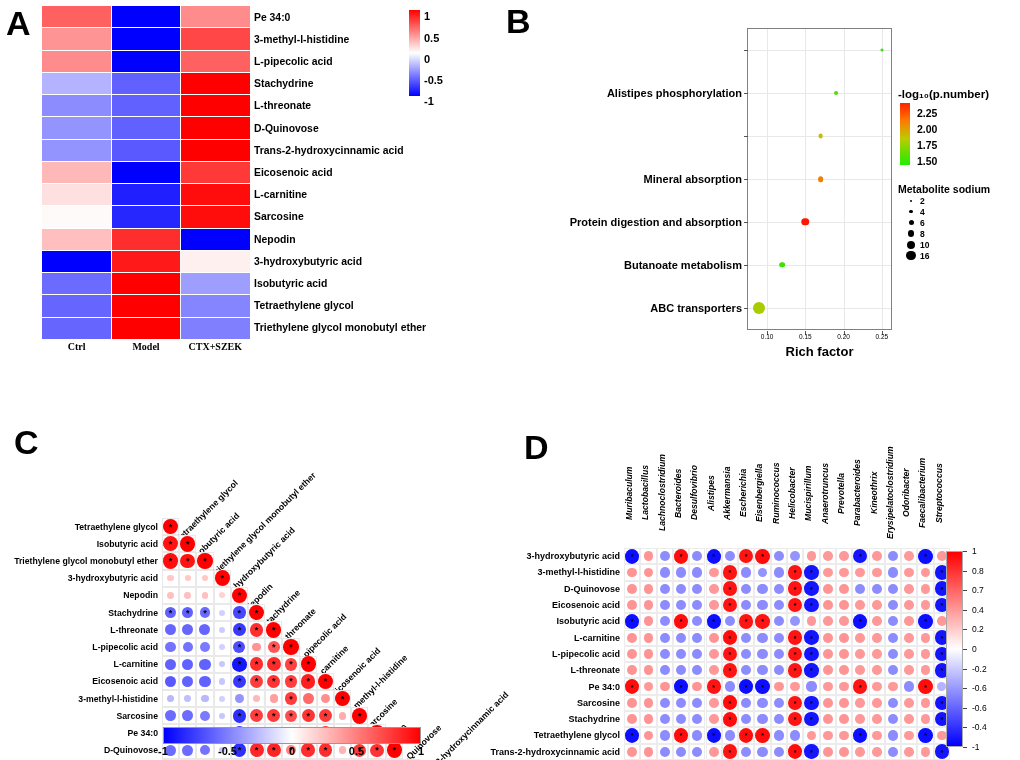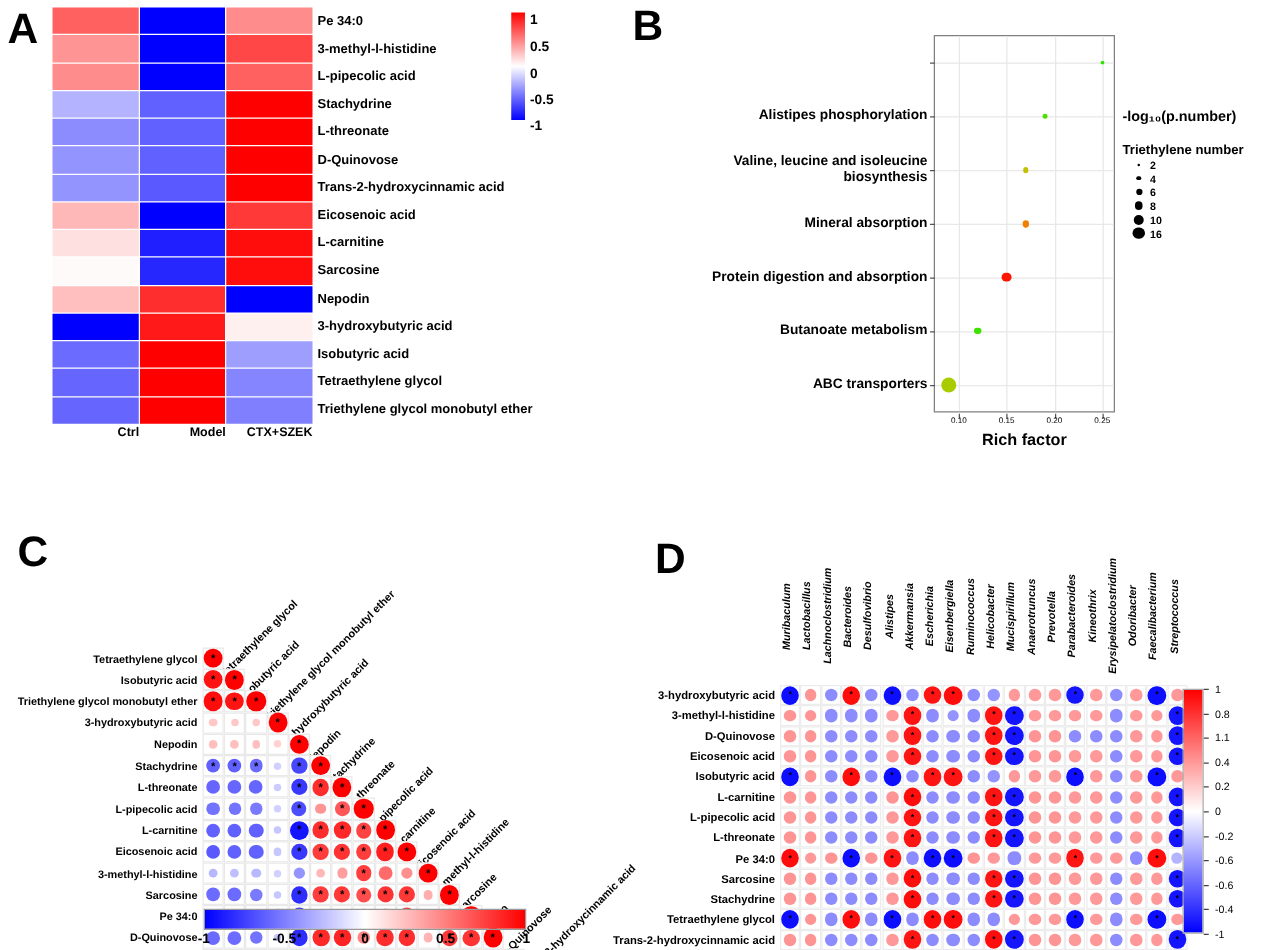--- a/index.html
+++ b/index.html
@@ -43,22 +43,22 @@
     display: flex; align-items: center;
     font-size: 10.4px; font-weight: bold; color: #000;
     white-space: nowrap;
   }
   .a-collabels {
     position: absolute; left: 42px; top: 341px;
     width: 208px;
     display: flex;
   }
   .a-collabels > div {
-    flex: 1 1 0; text-align: right;
-    font-size: 10px; font-weight: bold; color: #000;
+    flex: 1 1 0; text-align: center;
+    font-size: 10px; font-weight: bold; color: #000; font-family: Liberation Serif, serif;
   }
   #a-cbar {
     position: absolute; left: 409px; top: 10px;
     width: 11px; height: 86px;
     background: linear-gradient(to bottom, #ff0000 0%, #ffffff 50%, #0000ff 100%);
   }
   #a-cbar-ticks {
     position: absolute; left: 424px; top: 4px;
     width: 50px; height: 98px;
   }
@@ -288,21 +288,20 @@
         <div class="b-xtick-lbl" style="left: 133.824px;">0.25</div>
         <div class="b-hgrid" style="top: 21.4286px;"></div>
         <div class="b-ytick" style="top: 21.4286px;"></div>
         <div class="b-dot" style="left: 133.824px; top: 21.4286px; width: 3px; height: 3px; background: rgb(46, 230, 0);"></div>
         <div class="b-hgrid" style="top: 64.2857px;"></div>
         <div class="b-ytick" style="top: 64.2857px;"></div>
         <div class="b-ylabel" style="top: 64.2857px;">Alistipes phosphorylation</div>
         <div class="b-dot" style="left: 87.9412px; top: 64.2857px; width: 3.9px; height: 3.9px; background: rgb(76, 224, 0);"></div>
         <div class="b-hgrid" style="top: 107.143px;"></div>
         <div class="b-ytick" style="top: 107.143px;"></div>
-        <div class="b-ylabel" style="top: 107.143px;">Valine, leucine and isoleucine biosynthesis</div>
         <div class="b-dot" style="left: 72.6471px; top: 107.143px; width: 4.8px; height: 4.8px; background: rgb(194, 192, 0);"></div>
         <div class="b-hgrid" style="top: 150px;"></div>
         <div class="b-ytick" style="top: 150px;"></div>
         <div class="b-ylabel" style="top: 150px;">Mineral absorption</div>
         <div class="b-dot" style="left: 72.6471px; top: 150px; width: 5.7px; height: 5.7px; background: rgb(240, 128, 0);"></div>
         <div class="b-hgrid" style="top: 192.857px;"></div>
         <div class="b-ytick" style="top: 192.857px;"></div>
         <div class="b-ylabel" style="top: 192.857px;">Protein digestion and absorption</div>
         <div class="b-dot" style="left: 57.3529px; top: 192.857px; width: 7.5px; height: 7.5px; background: rgb(255, 21, 0);"></div>
         <div class="b-hgrid" style="top: 235.714px;"></div>
@@ -310,21 +309,28 @@
         <div class="b-ylabel" style="top: 235.714px;">Butanoate metabolism</div>
         <div class="b-dot" style="left: 34.4118px; top: 235.714px; width: 5.7px; height: 5.7px; background: rgb(60, 226, 0);"></div>
         <div class="b-hgrid" style="top: 278.571px;"></div>
         <div class="b-ytick" style="top: 278.571px;"></div>
         <div class="b-ylabel" style="top: 278.571px;">ABC transporters</div>
         <div class="b-dot" style="left: 11.4706px; top: 278.571px; width: 12px; height: 12px; background: rgb(168, 204, 0);"></div>
       </div>
     <div id="b-xaxis-title">Rich factor</div>
     <div id="b-legend">
       <div id="b-leg-title">-log₁₀(p.number)</div>
-      <div id="b-leg-size-title">Triethylene number</div>
+      <div id="b-leg-cbar-wrap">
+        <div id="b-leg-cbar"></div>
+      <div class="b-leg-cval" style="top: 4px;">2.25</div>
+          <div class="b-leg-cval" style="top: 20px;">2.00</div>
+          <div class="b-leg-cval" style="top: 36px;">1.75</div>
+          <div class="b-leg-cval" style="top: 52px;">1.50</div>
+        </div>
+      <div id="b-leg-size-title">Metabolite sodium</div>
       <div id="b-leg-sizes">
           <div class="b-leg-size-row">
             <div class="b-leg-size-dot-wrap">
               <div class="b-leg-size-dot" style="width: 2px; height: 2px;"></div>
             </div>
             <div class="b-leg-size-lbl">2</div>
           </div>
           <div class="b-leg-size-row">
             <div class="b-leg-size-dot-wrap">
               <div class="b-leg-size-dot" style="width: 3.5px; height: 3.5px;"></div>
@@ -1806,21 +1812,21 @@
         <div class="d-collbl" style="left: 244.5px; width: 16.3px; bottom: 247.5px; height: 104px; display: flex; align-items: flex-start; justify-content: center;">Kineothrix</div>
         <div class="d-collbl" style="left: 260.8px; width: 16.3px; bottom: 247.5px; height: 104px; display: flex; align-items: flex-start; justify-content: center;">Erysipelatoclostridium</div>
         <div class="d-collbl" style="left: 277.1px; width: 16.3px; bottom: 247.5px; height: 104px; display: flex; align-items: flex-start; justify-content: center;">Odoribacter</div>
         <div class="d-collbl" style="left: 293.4px; width: 16.3px; bottom: 247.5px; height: 104px; display: flex; align-items: flex-start; justify-content: center;">Faecalibacterium</div>
         <div class="d-collbl" style="left: 309.7px; width: 16.3px; bottom: 247.5px; height: 104px; display: flex; align-items: flex-start; justify-content: center;">Streptococcus</div>
       </div>
     <div id="d-cbar"></div>
     <div id="d-cbar-lbls">
         <div style="top: 8px; left: 6px;">1</div>
         <div style="top: 27.6px; left: 6px;">0.8</div>
-        <div style="top: 47.2px; left: 6px;">1.1</div>
+        <div style="top: 47.2px; left: 6px;">0.7</div>
         <div style="top: 66.8px; left: 6px;">0.4</div>
         <div style="top: 86.4px; left: 6px;">0.2</div>
         <div style="top: 106px; left: 6px;">0</div>
         <div style="top: 125.6px; left: 6px;">-0.2</div>
         <div style="top: 145.2px; left: 6px;">-0.6</div>
         <div style="top: 164.8px; left: 6px;">-0.6</div>
         <div style="top: 184.4px; left: 6px;">-0.4</div>
         <div style="top: 204px; left: 6px;">-1</div>
       </div>
   <div class="d-cbar-tick" style="top: 156px;"></div>

